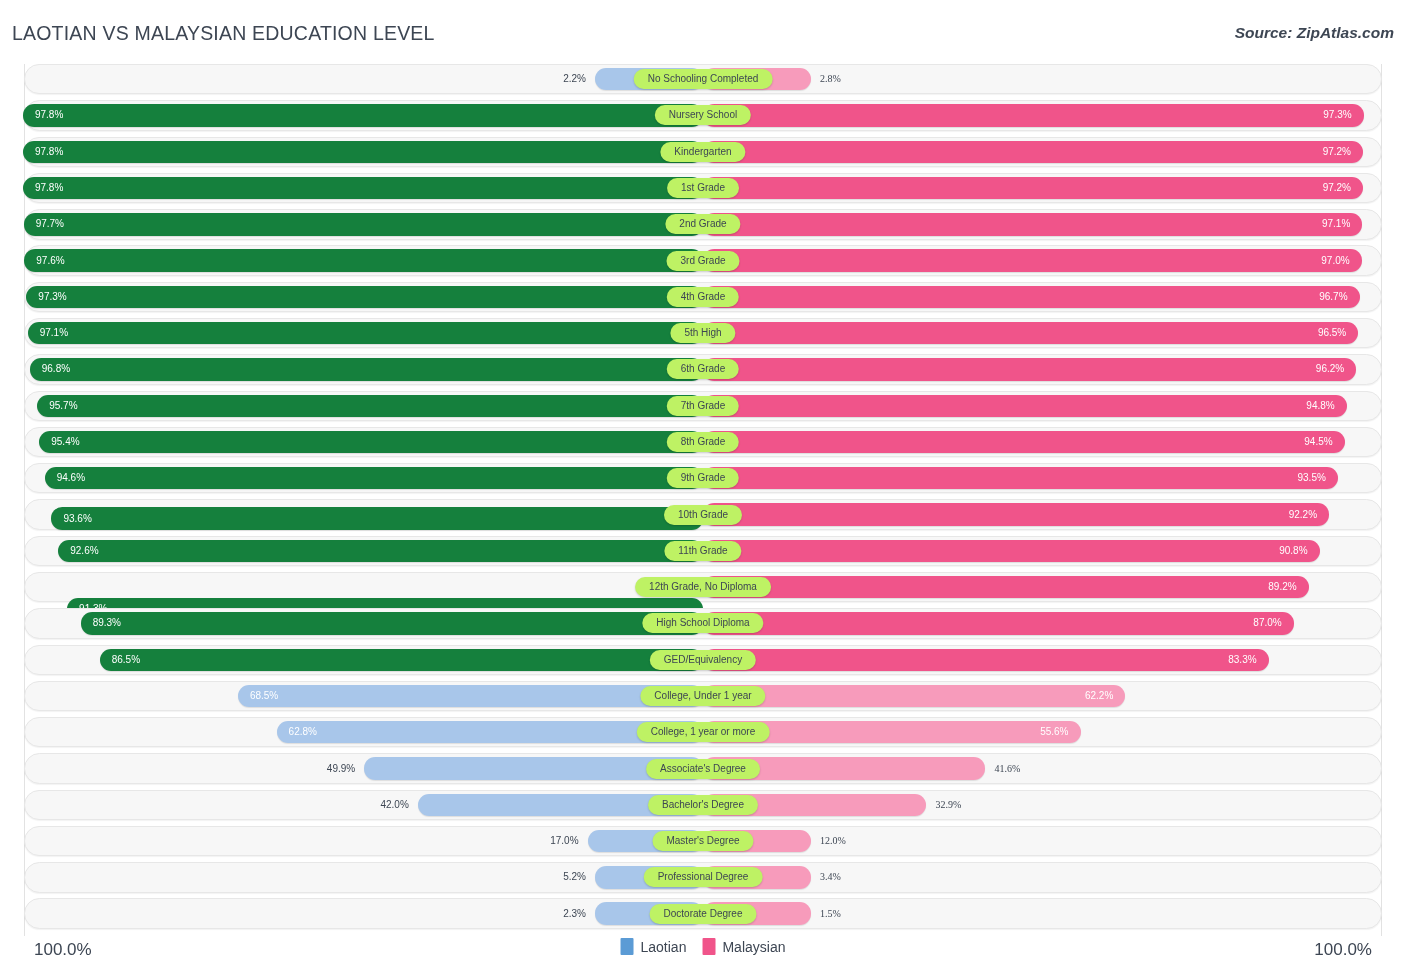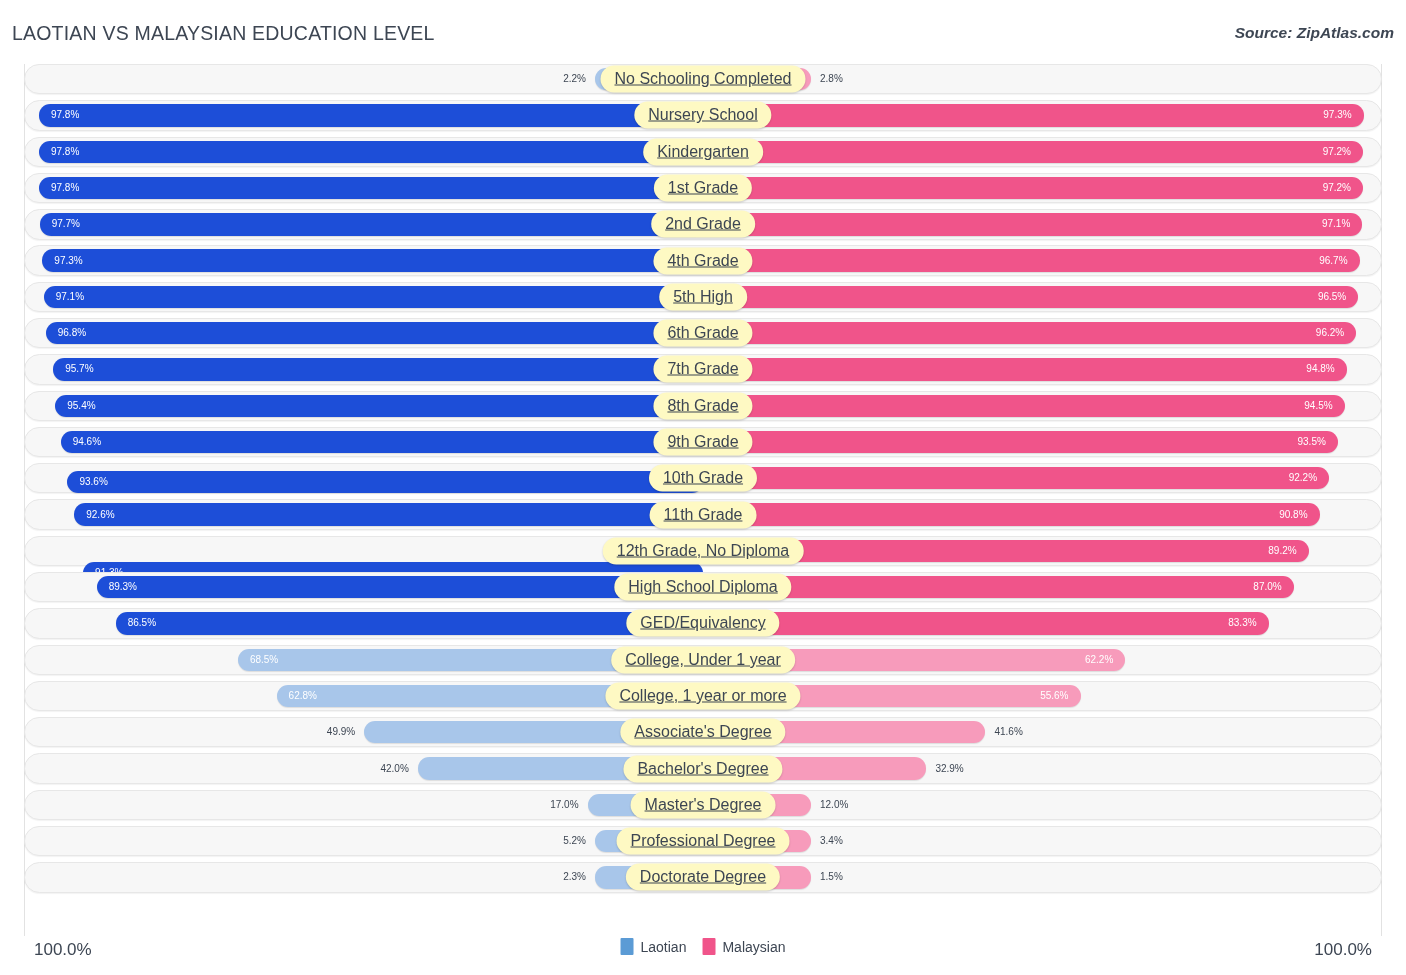--- a/index.html
+++ b/index.html
@@ -63,51 +63,50 @@
   }
   .half.left{right:50%;justify-content:flex-start;flex-direction:row-reverse;}
   .half.right{left:50%;justify-content:flex-start;}
 
   .bar{
     height:22.4px;
     border-radius:11.2px;
     position:relative;
     box-shadow:0 1px 1px rgba(0,0,0,.10);
   }
-  .bar.blue-strong{background:#1d4ed8;}
+  .bar.blue-strong{background:#15803d;padding-left:16px;}
   .bar.blue-light{background:#a8c6ea;}
   .bar.pink-strong{background:#f0548a;}
   .bar.pink-light{background:#f79bbb;}
 
   .val{
     position:absolute;top:50%;transform:translateY(-50%);
     font-size:10px;white-space:nowrap;line-height:1;
   }
   .val.inside{color:#ffffff;}
   .val.outside{color:#3d4653;}
   
   .half.left .val.inside{left:12px;}
   .half.left .val.outside{right:calc(100% + 9px);}
   
   .half.right .val.inside{right:12px;}
-  .half.right .val.outside{left:calc(100% + 9px);}
+  .half.right .val.outside{left:calc(100% + 9px);font-family:Liberation Serif, serif;}
 
   
   .pill{
     position:absolute;left:50%;top:50%;
     transform:translate(-50%,-50%);
-    background:#fef9c3;
+    background:#bef264;
     border-radius:14px;
     padding:4px 14px 5px 14px;
-    font-size:16px;
+    font-size:10px;
     color:#3d4653;
     white-space:nowrap;
     box-shadow:0 1px 2px rgba(0,0,0,.18);
     z-index:5;
-    text-decoration:underline;
   }
 
   
   .footer{
     position:absolute;left:24px;top:938px;width:1358px;height:24px;
   }
   .axis-val{
     position:absolute;top:2px;
     font-size:17px;color:#3d4653;
   }
@@ -206,20 +205,35 @@
               <div class="bar pink-strong" style="width: 659.309px;">
                 <span class="val inside">97.1%</span>
               </div>
             </div>
             <div class="pill">2nd Grade</div>
           </div>
         </div>
         <div class="row">
           <div class="row-inner">
             <div class="half left">
+              <div class="bar blue-strong" style="width: 662.704px;">
+                <span class="val inside">97.6%</span>
+              </div>
+            </div>
+            <div class="half right">
+              <div class="bar pink-strong" style="width: 658.63px;">
+                <span class="val inside">97.0%</span>
+              </div>
+            </div>
+            <div class="pill">3rd Grade</div>
+          </div>
+        </div>
+        <div class="row">
+          <div class="row-inner">
+            <div class="half left">
               <div class="bar blue-strong" style="width: 660.667px;">
                 <span class="val inside">97.3%</span>
               </div>
             </div>
             <div class="half right">
               <div class="bar pink-strong" style="width: 656.593px;">
                 <span class="val inside">96.7%</span>
               </div>
             </div>
             <div class="pill">4th Grade</div>

